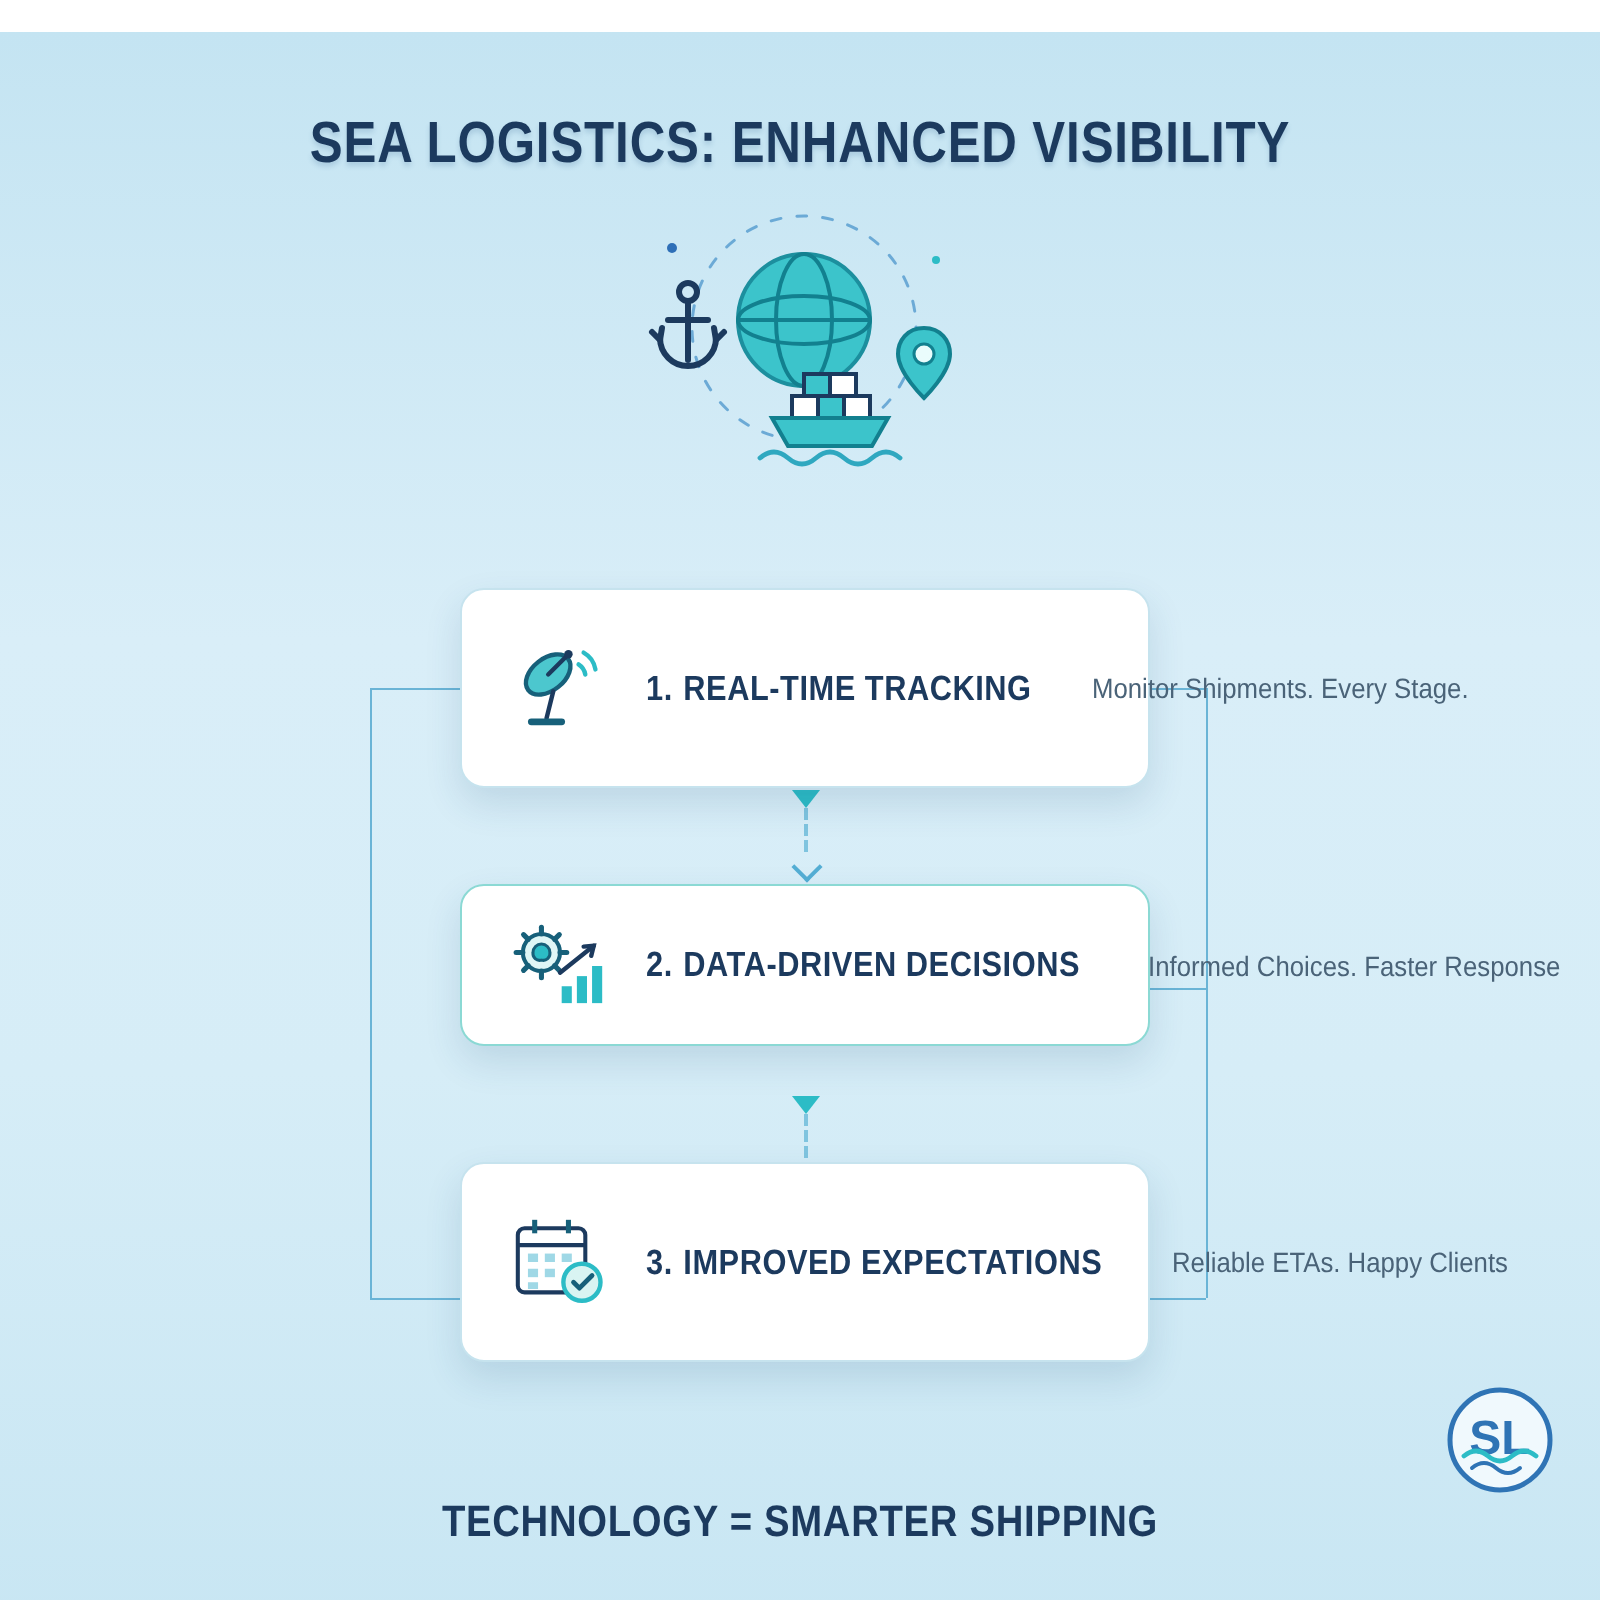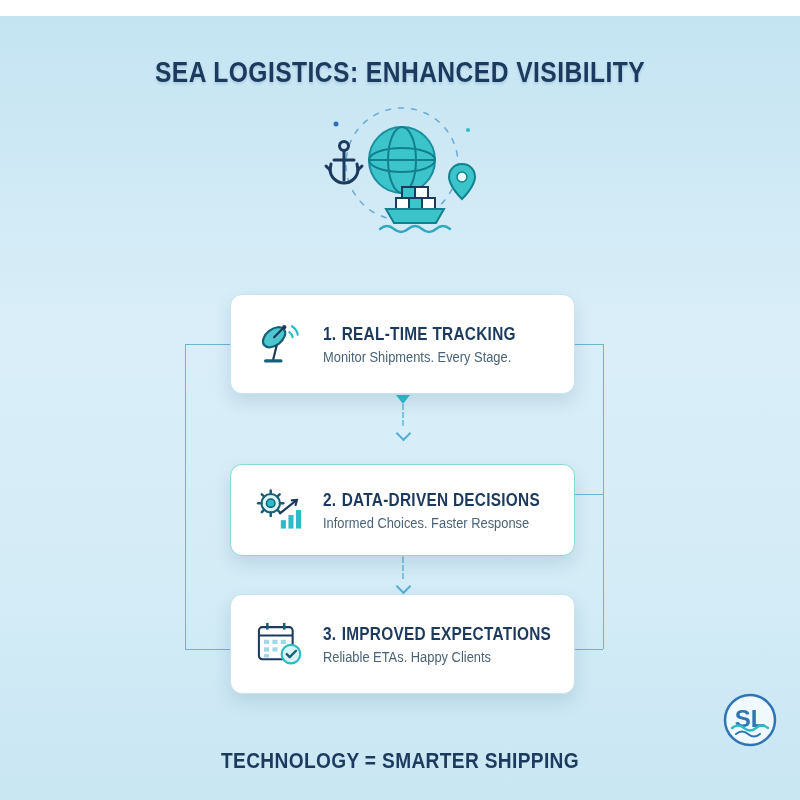--- a/index.html
+++ b/index.html
@@ -17,21 +17,21 @@
   }
   .hero{position:absolute;left:310px;top:90px;width:180px;height:140px;}
   .card{
     position:absolute;left:230px;width:345px;background:#ffffff;
     border:1.5px solid #c6e3ee;border-radius:12px;
     box-shadow:0 8px 18px rgba(30,80,120,.14);
     display:flex;align-items:center;gap:16px;padding:0 16px 0 22px;box-sizing:border-box;
   }
   .card.c2{border-color:#8bd9d4;}
   .card-icon{flex:0 0 54px;height:54px;}
-  .card-text{display:flex;flex-direction:column;gap:4px;min-width:0;}
+  .card-text{display:flex;flex-direction:row;gap:4px;min-width:0;align-items:center;}
   .card-title{
     font-size:17.5px;font-weight:bold;color:#1c3a5e;letter-spacing:.3px;white-space:nowrap;
     transform:scaleX(.88);transform-origin:left center;
   }
   .card-title .num{margin-right:6px;}
   .card-sub{
     font-size:14px;color:#4a6378;white-space:nowrap;
     transform:scaleX(.92);transform-origin:left center;
   }
   .hline,.vline{position:absolute;}
@@ -124,21 +124,21 @@
       </svg>
     </div>
     <div class="card-text">
       <div class="card-title">
         <span class="num">1.</span><span>REAL-TIME TRACKING</span>
       </div>
       <div class="card-sub">Monitor Shipments. Every Stage.</div>
     </div>
   </div>
 
-  <div class="card c2" style="top:448px;height:92px;">
+  <div class="card c2" style="top:426px;height:81px;">
     <div class="card-icon">
       <svg viewBox="0 0 64 64" width="54" height="54">
         <g fill="none" stroke="#17607a" stroke-width="2.4" stroke-linecap="round">
           <circle cx="21" cy="24" r="11" fill="#dff6f6"></circle>
           <g stroke-width="3">
             <line x1="21" y1="9" x2="21" y2="13"></line>
               <line x1="21" y1="35" x2="21" y2="39"></line>
             <line x1="6" y1="24" x2="10" y2="24"></line>
               <line x1="32" y1="24" x2="36" y2="24"></line>
             <line x1="10.4" y1="13.4" x2="13.2" y2="16.2"></line>
@@ -156,21 +156,21 @@
       </svg>
     </div>
     <div class="card-text">
       <div class="card-title">
         <span class="num">2.</span><span>DATA-DRIVEN DECISIONS</span>
       </div>
       <div class="card-sub">Informed Choices. Faster Response</div>
     </div>
   </div>
 
-  <div class="card" style="top:578px;height:100px;">
+  <div class="card" style="top:565px;height:100px;">
     <div class="card-icon">
       <svg viewBox="0 0 64 64" width="54" height="54">
         <g fill="none" stroke="#1c3a5e" stroke-width="2.4">
           <rect x="7" y="12" width="40" height="38" rx="4" fill="#ffffff"></rect>
           <line x1="7" y1="22" x2="47" y2="22"></line>
           <line x1="17" y1="7" x2="17" y2="15" stroke="#17607a" stroke-width="3"></line>
           <line x1="37" y1="7" x2="37" y2="15" stroke="#17607a" stroke-width="3"></line>
           <g fill="#9fd8e6" stroke="none">
             <rect x="13" y="27" width="6" height="5"></rect>
               <rect x="23" y="27" width="6" height="5"></rect>

